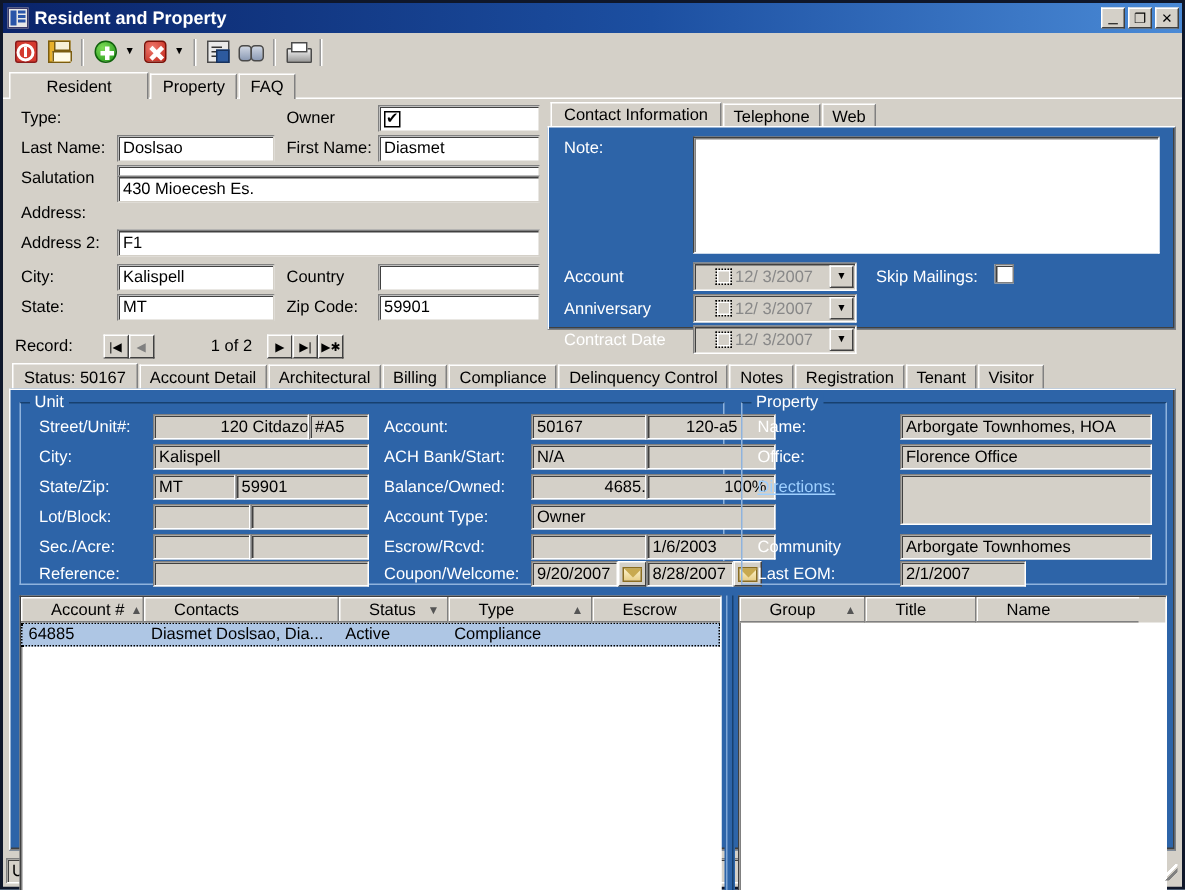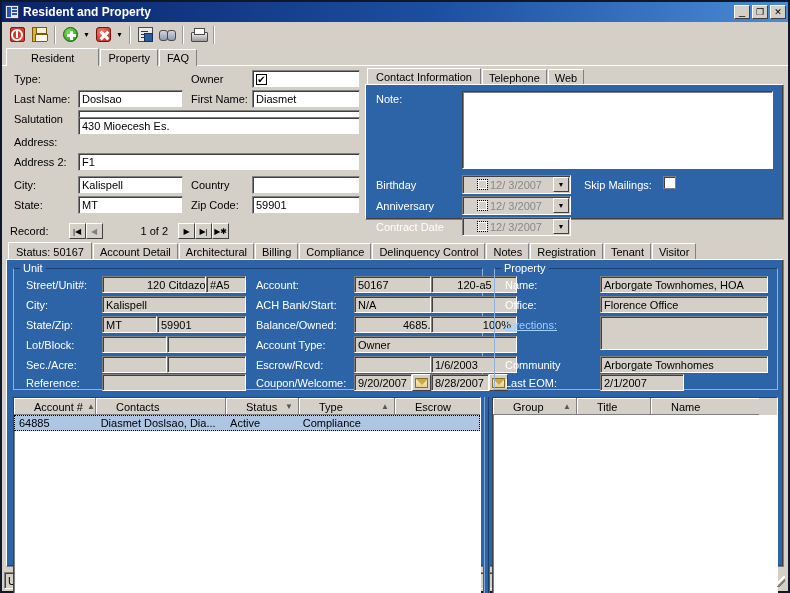--- a/index.html
+++ b/index.html
@@ -361,21 +361,21 @@
             <span>Telephone</span>
           </div>
         <div class="ctab">
             <span>Web</span>
           </div>
       </div>
       <div class="cpanel">
         <div class="lbl" style="left:10px;top:8px;">Note:</div>
         <div class="notebox"></div>
 
-        <div class="lbl" style="left:10px;top:94px;">Birthday</div>
+        <div class="lbl" style="left:10px;top:94px;">Account</div>
         <div class="dtp" style="left:96px;top:90px;">
           <span class="cb"></span>
           <span class="dtxt">12/  3/2007</span>
           <span class="dbtn">▼</span>
         </div>
         <div class="lbl" style="left:218px;top:94px;">Skip Mailings:</div>
         <div class="skipcb" style="position:absolute;left:297px;top:91px;"></div>
 
         <div class="lbl" style="left:10px;top:115px;">Anniversary</div>
         <div class="dtp" style="left:96px;top:111px;">

